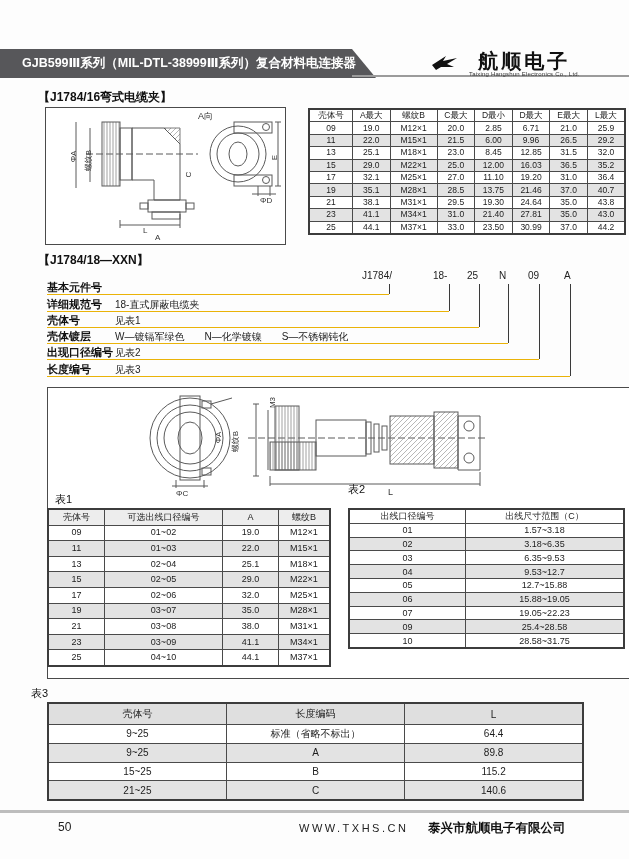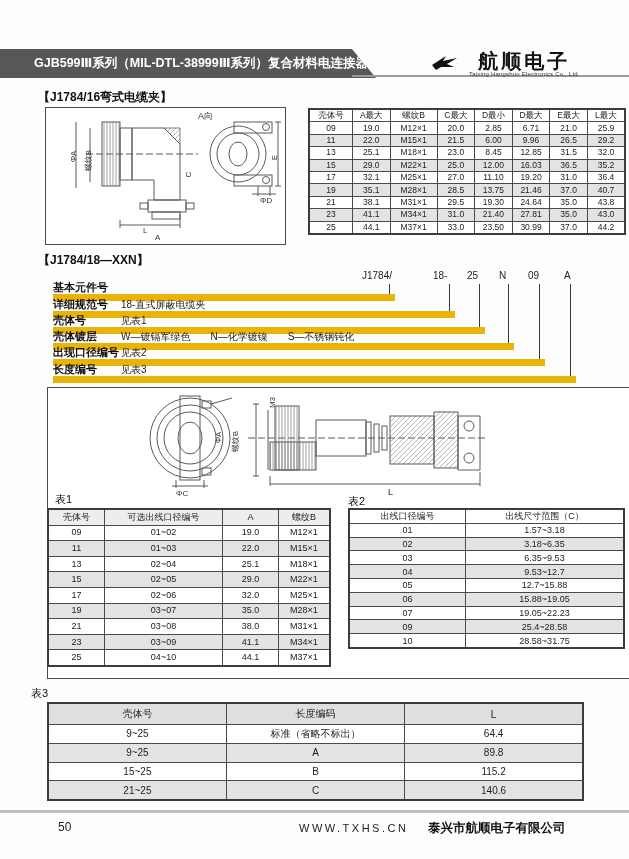--- a/index.html
+++ b/index.html
@@ -3,21 +3,21 @@
 <meta charset="utf-8">
 <style>
   html,body{margin:0;padding:0;}
   body{width:629px;height:859px;position:relative;background:#fdfdfd;
        font-family:"Liberation Sans","DejaVu Sans",sans-serif;color:#222;overflow:hidden;}
   .abs{position:absolute;}
 
   
   .topbar{position:absolute;left:0;top:49px;width:376px;height:29px;background:#57575a;
           clip-path:polygon(0 0,352px 0,376px 100%,0 100%);}
-  .topbar span{display:block;padding-left:34px;line-height:29px;color:#fff;
+  .topbar span{display:block;padding-left:22px;line-height:29px;color:#fff;
                font-size:12.5px;font-weight:bold;white-space:nowrap;}
   .topbar-line{position:absolute;left:352px;top:75px;width:277px;height:2px;background:#9b9b9b;}
   .logo{position:absolute;left:424px;top:44px;width:200px;height:40px;display:flex;align-items:center;}
   .logo svg{width:40px;height:34px;flex:0 0 auto;}
   .logo-cn{font-size:20px;font-weight:bold;letter-spacing:3px;color:#111;line-height:20px;white-space:nowrap;text-align:center;}
   .logo-en{font-size:6px;color:#333;letter-spacing:.2px;white-space:nowrap;}
 
   .h1{position:absolute;font-size:12px;font-weight:bold;color:#111;white-space:nowrap;}
 
   
@@ -51,21 +51,21 @@
 
   .t3{left:47px;top:702px;width:537px;font-size:10px;}
   .t3 th{height:20px;background:#dfdfdf;}
   .t3 td{height:17.8px;}
   .t3 tbody tr:nth-child(even) td{background:#e3e3e3;}
 
   .caption{position:absolute;font-size:11px;color:#111;white-space:nowrap;}
 
   
   .code{position:absolute;top:270px;font-size:10px;color:#222;white-space:nowrap;}
-  .pn-row{position:absolute;left:53px;height:15px;border-bottom:7px solid #eab308;text-decoration:underline;}
+  .pn-row{position:absolute;left:47px;height:15px;border-bottom:1px solid #eab308;text-decoration:underline;}
   .pn-row .lb{position:absolute;left:0;top:1px;font-size:11px;font-weight:bold;color:#111;white-space:pre;}
   .pn-row .vl{position:absolute;left:68px;top:2px;font-size:10px;color:#222;white-space:pre;}
   .conn{position:absolute;width:0;border-left:1px solid #3a3a3a;}
 
   
   .foot-line{position:absolute;left:0;top:810px;width:629px;height:2.5px;background:#bdbdbd;}
   .page-no{position:absolute;left:42px;top:820px;font-size:12px;color:#222;margin-left:16px;}
   .site{position:absolute;left:299px;top:822px;font-size:11px;letter-spacing:2.5px;color:#222;}
   .company{position:absolute;left:428px;top:820px;font-size:12.5px;font-weight:bold;color:#111;white-space:nowrap;}
 
@@ -321,21 +321,21 @@
   <circle class="lineart" cx="359" cy="66" r="5"></circle>
   <path class="lineart" d="M160,84 V94 M370,80 V94 M160,92 H370"></path>
 </svg>
 <span class="vlab" style="left:267px;top:398px;">M3</span>
 <span class="vlab" style="left:213px;top:433px;">ΦA</span>
 <span class="vlab" style="left:225px;top:436px;">螺纹B</span>
 <span class="dlab" style="left:176px;top:489px;">ΦC</span>
 <span class="dlab" style="left:388px;top:487px;font-size:9px;">L</span>
 
 <span class="caption" style="left:55px;top:492px;">表1</span>
-<span class="caption" style="left:348px;top:494px;">表2</span>
+<span class="caption" style="left:348px;top:482px;">表2</span>
 
 <table class="t1">
     <thead>
       <tr>
         <th>壳体号</th>
         <th>可选出线口径编号</th>
         <th>A</th>
         <th>螺纹B</th>
       </tr>
     </thead>

